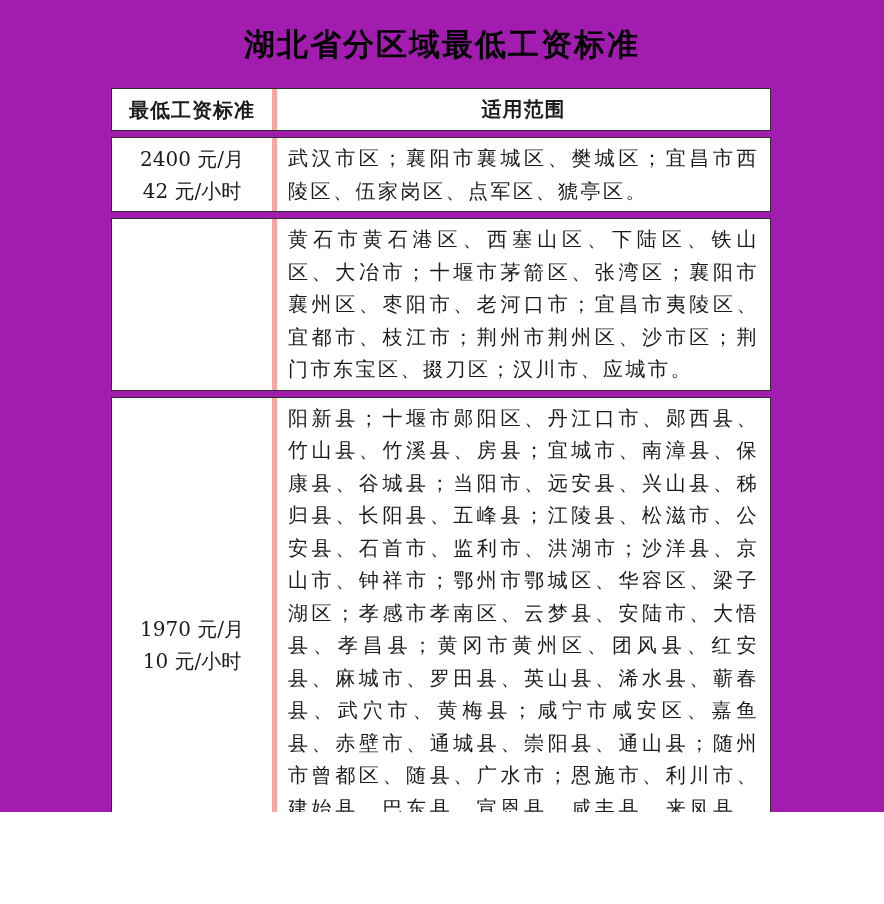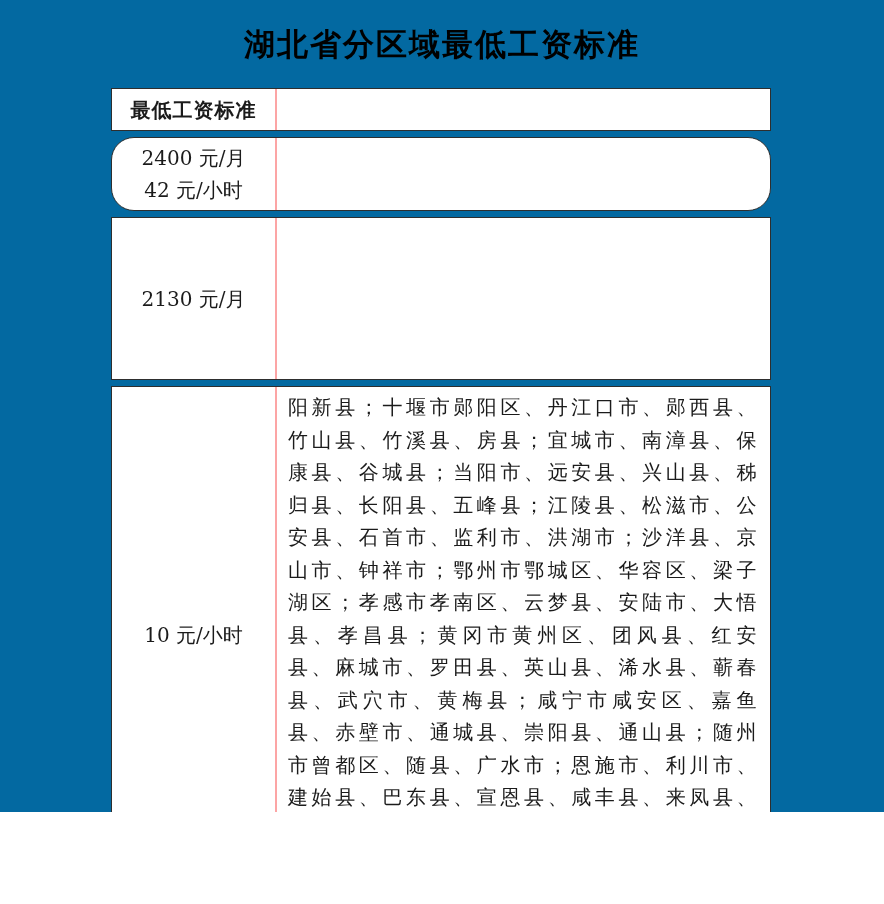--- a/index.html
+++ b/index.html
@@ -1,19 +1,19 @@
 <!DOCTYPE html>
 <html><head>
 <meta charset="utf-8">
 <style>
   html, body { margin: 0; padding: 0; background: #ffffff; }
   .page {
     width: 884px;
     height: 812px;
-    background: #0369a1;
+    background: #a21caf;
     color: #1b1b1b;
     font-family: "DejaVu Serif", serif;
     overflow: hidden;
     box-sizing: border-box;
   }
   .title {
     margin: 0;
     padding-top: 24px;
     text-align: center;
     font-size: 31px;
@@ -29,21 +29,21 @@
   .trow {
     display: flex;
     border: 1px solid #2e2e2e;
     margin-bottom: 6px;
     background: #ffffff;
     box-sizing: border-box;
   }
   .cell-left {
     width: 165px;
     flex: 0 0 165px;
-    border-right: 2px solid #fca5a5;
+    border-right: 5px solid #fca5a5;
     display: flex;
     flex-direction: column;
     align-items: center;
     justify-content: center;
     text-align: center;
     font-size: 20px;
     line-height: 32px;
     box-sizing: border-box;
     padding: 4px 4px;
   }
@@ -65,52 +65,59 @@
     align-items: center;
     justify-content: center;
     text-align: center;
     padding: 2px;
   }
   .scope-text {
     text-align: justify;
     letter-spacing: 2.5px;
     word-break: break-all;
   }
-  .row-1 { min-height: 74px; border-radius: 23px; }
+  .row-1 { min-height: 74px; }
   .row-2 { min-height: 163px; }
   .row-3 { min-height: 485px; }
 </style>
 </head>
 <body>
 
 <div class="page">
 
   <h1 class="title">湖北省分区域最低工资标准</h1>
 
   <div class="wage-table">
 
     <div class="trow header-row">
       <div class="cell-left">最低工资标准</div>
+      <div class="cell-right">适用范围</div>
     </div>
 
     <div class="trow row-1">
       <div class="cell-left">
         <div>2400 元/月</div>
         <div>42 元/小时</div>
       </div>
+      <div class="cell-right">
+        <div class="scope-text">武汉市区；襄阳市襄城区、樊城区；宜昌市西陵区、伍家岗区、点军区、猇亭区。</div>
+      </div>
     </div>
 
     <div class="trow row-2">
       <div class="cell-left">
-        <div>2130 元/月</div>
+      </div>
+      <div class="cell-right">
+        <div class="scope-text">黄石市黄石港区、西塞山区、下陆区、铁山区、大冶市；十堰市茅箭区、张湾区；襄阳市襄州区、枣阳市、老河口市；宜昌市夷陵区、宜都市、枝江市；荆州市荆州区、沙市区；荆门市东宝区、掇刀区；汉川市、应城市。</div>
       </div>
     </div>
 
     <div class="trow row-3">
       <div class="cell-left">
+        <div>1970 元/月</div>
         <div>10 元/小时</div>
       </div>
       <div class="cell-right">
         <div class="scope-text">阳新县；十堰市郧阳区、丹江口市、郧西县、竹山县、竹溪县、房县；宜城市、南漳县、保康县、谷城县；当阳市、远安县、兴山县、秭归县、长阳县、五峰县；江陵县、松滋市、公安县、石首市、监利市、洪湖市；沙洋县、京山市、钟祥市；鄂州市鄂城区、华容区、梁子湖区；孝感市孝南区、云梦县、安陆市、大悟县、孝昌县；黄冈市黄州区、团风县、红安县、麻城市、罗田县、英山县、浠水县、蕲春县、武穴市、黄梅县；咸宁市咸安区、嘉鱼县、赤壁市、通城县、崇阳县、通山县；随州市曾都区、随县、广水市；恩施市、利川市、建始县、巴东县、宣恩县、咸丰县、来凤县、鹤峰县；仙桃市；天门市；潜江市；神农架林区。</div>
       </div>
     </div>
 
   </div>
 </div>
 

